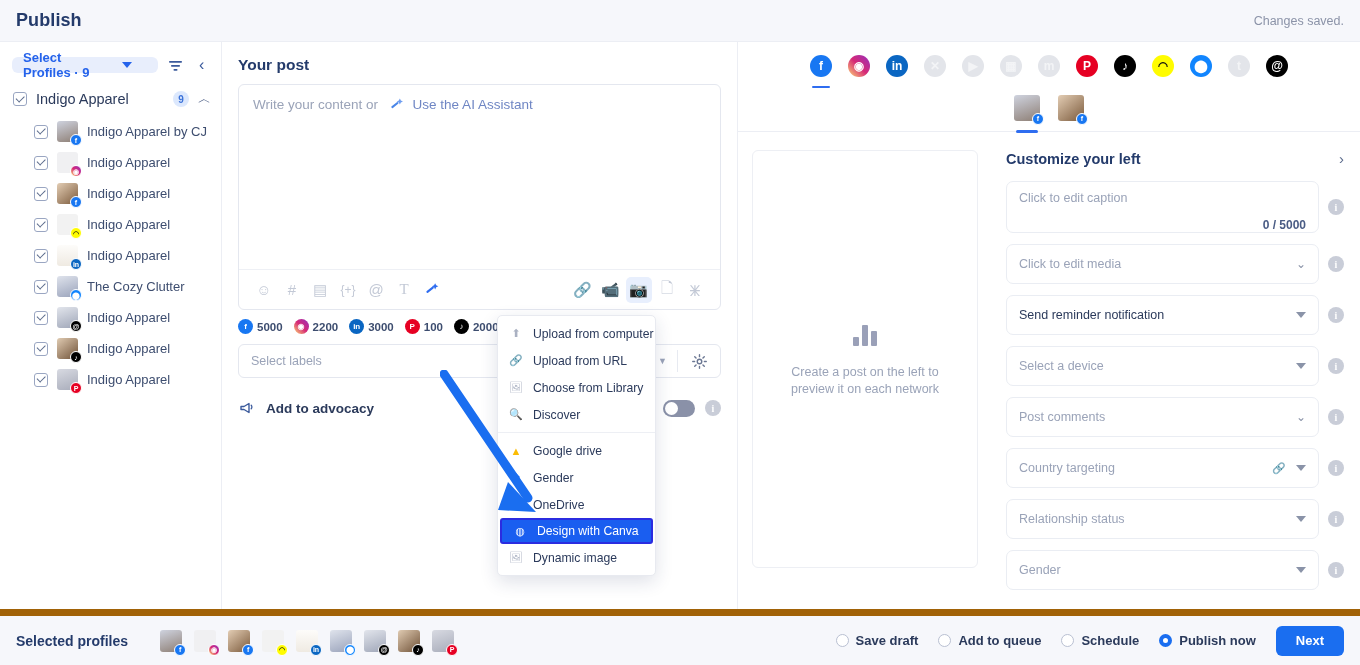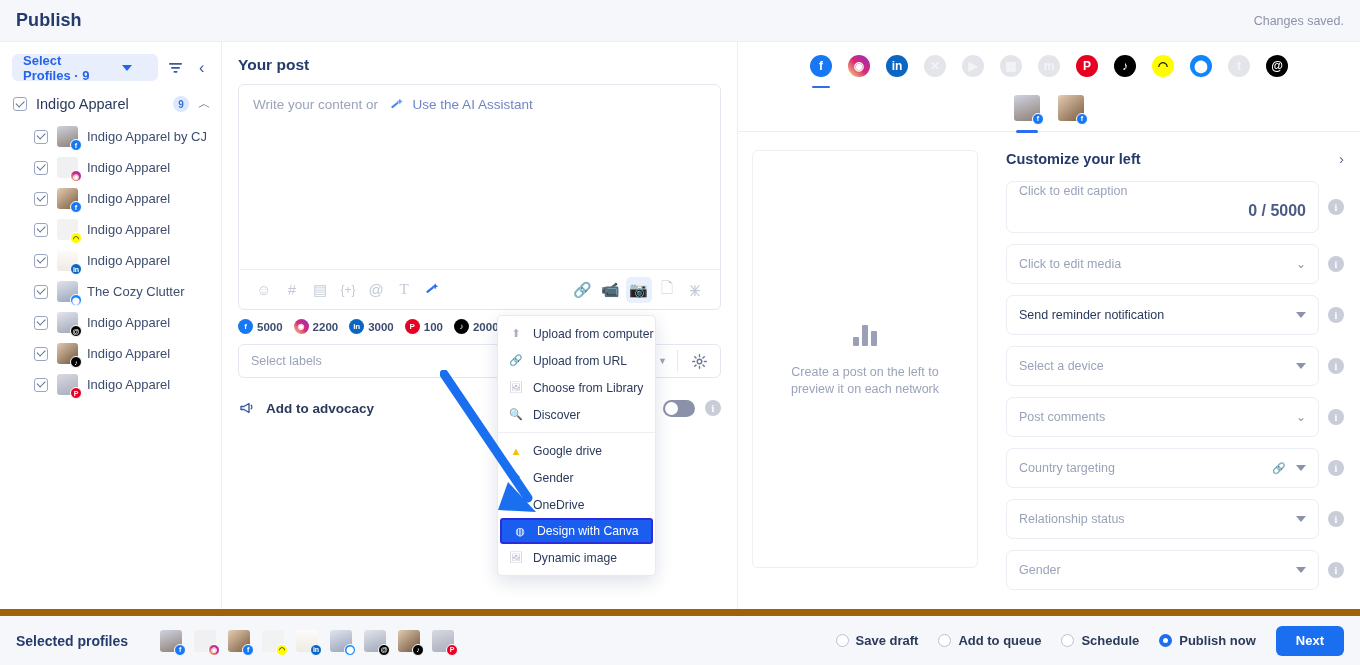--- a/index.html
+++ b/index.html
@@ -21,21 +21,21 @@
   .topbar .saved { font-size:12.5px; color:#8b93a8; }
 
   
   .body { flex:1; display:flex; min-height:0; }
 
   
   .sidebar { width:222px; flex:0 0 222px; background:#fff; border-right:1px solid #eceef4;
              display:flex; flex-direction:column; }
   .sb-head { display:flex; align-items:center; gap:8px; padding:12px 10px 8px 12px; }
   .profiles-chip {
-    background:#e8eefc; color:#2563eb; border-radius:6px; height:27px;
+    background:#e8eefc; color:#2563eb; border-radius:6px; height:16px;
     display:flex; align-items:center; gap:10px; padding:0 26px 0 11px;
     font-size:13px; font-weight:600; cursor:pointer;
   }
   .caret-d { width:0;height:0;border-left:5px solid transparent;border-right:5px solid transparent;
              border-top:6px solid #2563eb; }
   .icon-btn { width:22px;height:22px; display:flex; align-items:center;justify-content:center; cursor:pointer; }
   .filter-ico { display:block; }
   .chev-l { font-size:16px; color:#3b5a9c; line-height:1; }
 
   .grp-row { display:flex; align-items:center; gap:9px; padding:6px 10px 6px 13px; }
@@ -128,22 +128,22 @@
   .cust-col { flex:1; padding:18px 16px 0 16px; min-width:0; }
   .cust-head { display:flex; align-items:center; justify-content:space-between; margin-bottom:14px; }
   .cust-head h3 { font-size:14.5px; font-weight:600; color:#243b6b; }
   .cust-head .chev { color:#5b6b8c; font-size:15px; cursor:pointer; }
 
   .field-row { display:flex; align-items:center; gap:9px; margin-bottom:11px; }
   .field { flex:1; border:1px solid #eaedf3; border-radius:7px; min-height:40px;
            display:flex; align-items:center; padding:0 12px; position:relative; cursor:text; }
   .field .lbl { font-size:12.5px; color:#9aa3b8; flex:1; }
   .field .lbl.dark { color:#2b3a5b; }
-  .field.tall { min-height:52px; align-items:flex-start; padding-top:2px; flex-direction:column; }
-  .field .cc { position:absolute; right:12px; bottom:12px; font-size:16px; color:#4a5c85; font-weight:700; }
+  .field.tall { min-height:52px; align-items:flex-start; padding-top:9px; flex-direction:column; }
+  .field .cc { position:absolute; right:12px; bottom:0; font-size:12px; color:#4a5c85; font-weight:700; }
   .chev-sm { color:#8a93a8; font-size:12px; }
   .caret-sm { width:0;height:0;border-left:5px solid transparent;border-right:5px solid transparent;
               border-top:6px solid #8a93a8; }
 
   
   .bottombar { height:56px; flex:0 0 56px; background:#f6f7fb; border-top:7px solid #a16207;
                display:flex; align-items:center; padding:0 16px; }
   .bb-left { display:flex; align-items:center; gap:14px; width:auto; }
   .bb-left .t { font-size:14px; font-weight:600; color:#243b6b; }
   .sel-avs { display:flex; align-items:center; gap:12px; margin-left:18px; }

